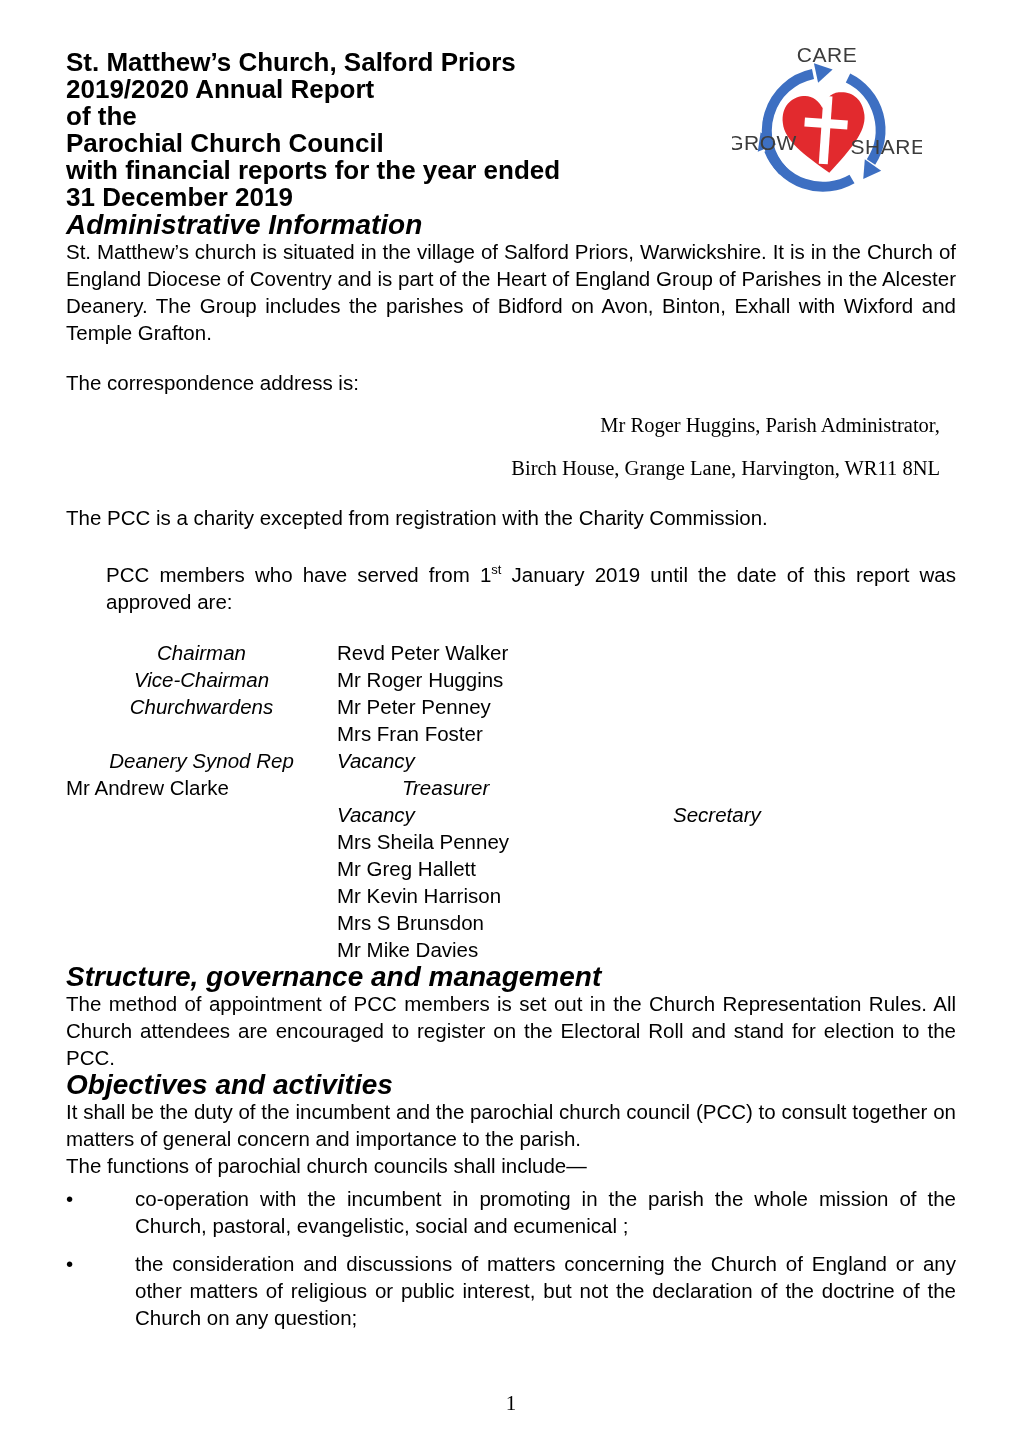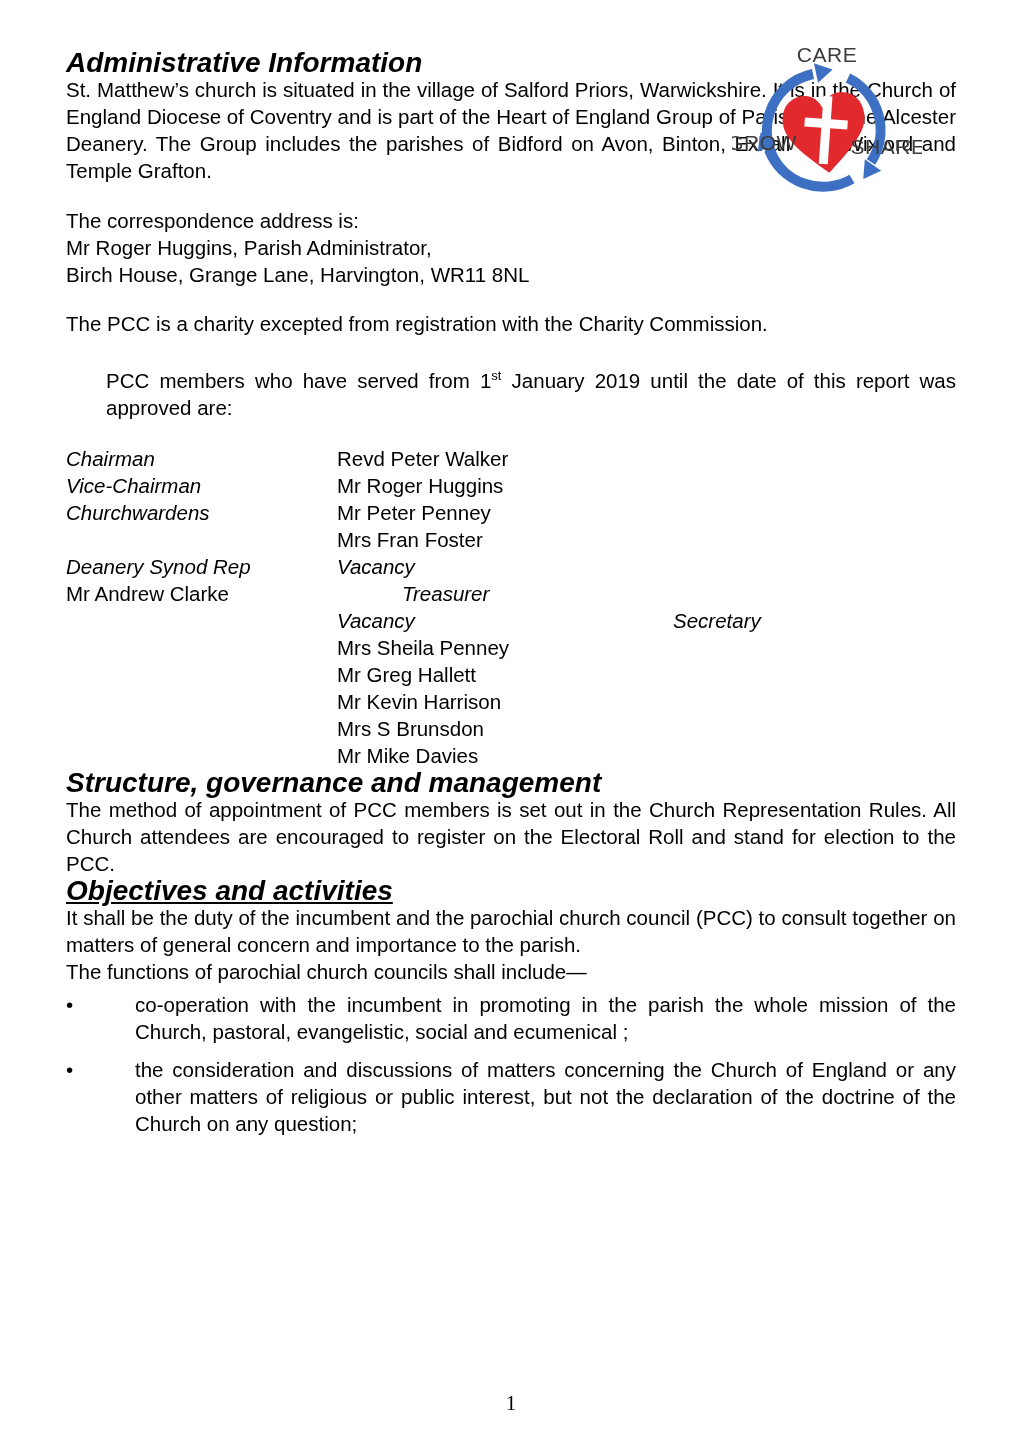--- a/index.html
+++ b/index.html
@@ -31,31 +31,31 @@
   }
   h2.sec {
     font-size: 28px;
     font-weight: bold;
     font-style: italic;
     line-height: 27px;
     margin: 0;
   }
   .h-admin   { margin-top: 30px; }
   .h-struct  { margin-top: 16px; }
-  .h-obj     { margin-top: 25px; text-decoration: underline; }
+  .h-obj     { margin-top: 25px; }
   .para { text-align: justify; margin: 0; }
   .para-plain { margin: 0; }
   .mt22 { margin-top: 22px; }
   .mt23 { margin-top: 23px; }
   .mt30 { margin-top: 30px; margin-left: 40px; }
-  .centered { text-align: left; margin: 0; }
+  .centered { text-align: right; margin: 16px; font-family: Liberation Serif, serif; }
   sup.ord { font-size: 13px; vertical-align: super; line-height: 0; }
   .members { margin-top: 24px; }
   .member-row { display: flex; }
-  .member-label { width: 271px; flex: 0 0 271px; font-style: italic; }
+  .member-label { width: 271px; flex: 0 0 271px; font-style: italic; text-align: center; }
   .member-name  { width: 296px; flex: 0 0 296px; }
   .member-name.italic { font-style: italic; }
   .member-role  { font-style: italic; margin-left: 40px; }
   .bullets { margin-top: 6px; }
   .bullet-item { display: flex; }
   .bullet-item + .bullet-item { margin-top: 11px; }
   .bullet-glyph { width: 69px; flex: 0 0 69px; }
   .bullet-text { flex: 1 1 auto; text-align: justify; }
   .page-number {
     position: absolute;
@@ -71,20 +71,28 @@
     font-size: 21px;
     fill: #3c3c3c;
     letter-spacing: 0.5px;
   }
 </style>
 </head>
 <body>
 
 <div class="page">
 
+  <div class="title-block">
+    <div>St. Matthew’s Church, Salford Priors</div>
+    <div>2019/2020 Annual Report</div>
+    <div>of the</div>
+    <div>Parochial Church Council</div>
+    <div>with financial reports for the year ended</div>
+    <div>31 December 2019</div>
+  </div>
 
   <svg class="logo" viewBox="0 0 190 160" aria-hidden="true">
 
     <g stroke="#3d6fc2" stroke-width="10" fill="none">
       <path d="M 51 131 A 58 58 0 0 1 81 34"></path>
     </g>
     <polygon fill="#3d6fc2" points="0,-10 17,0 0,10" transform="translate(84,33) rotate(-12)"></polygon>
 
     <g stroke="#3d6fc2" stroke-width="10" fill="none">
       <path d="M 116 38 A 58 58 0 0 1 139 122"></path>

